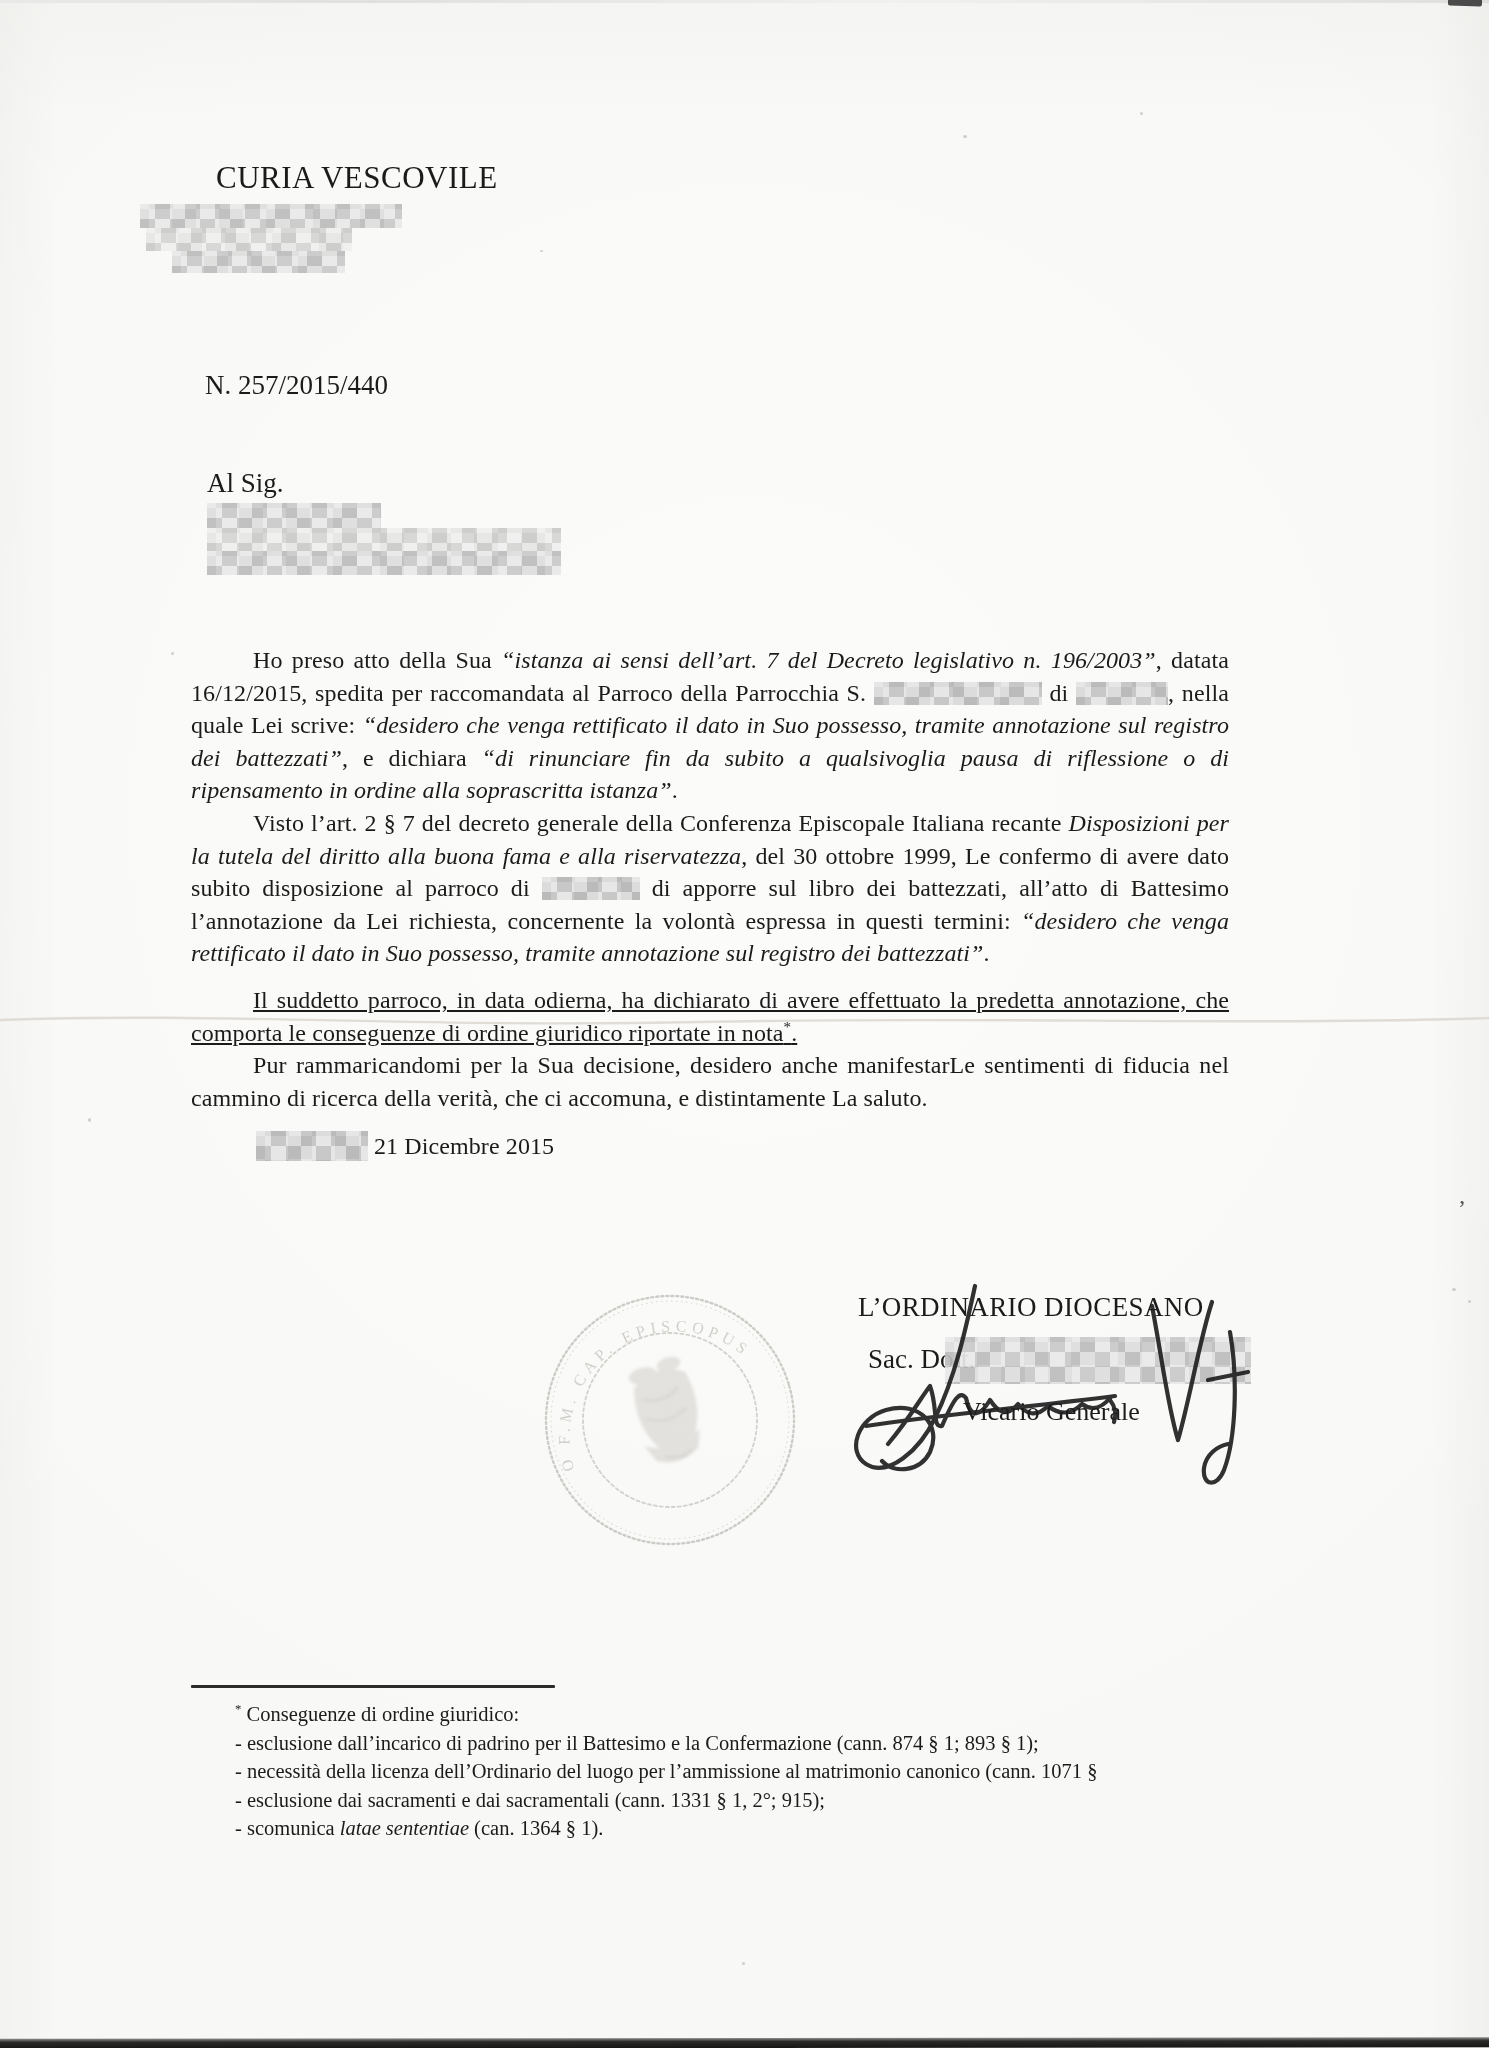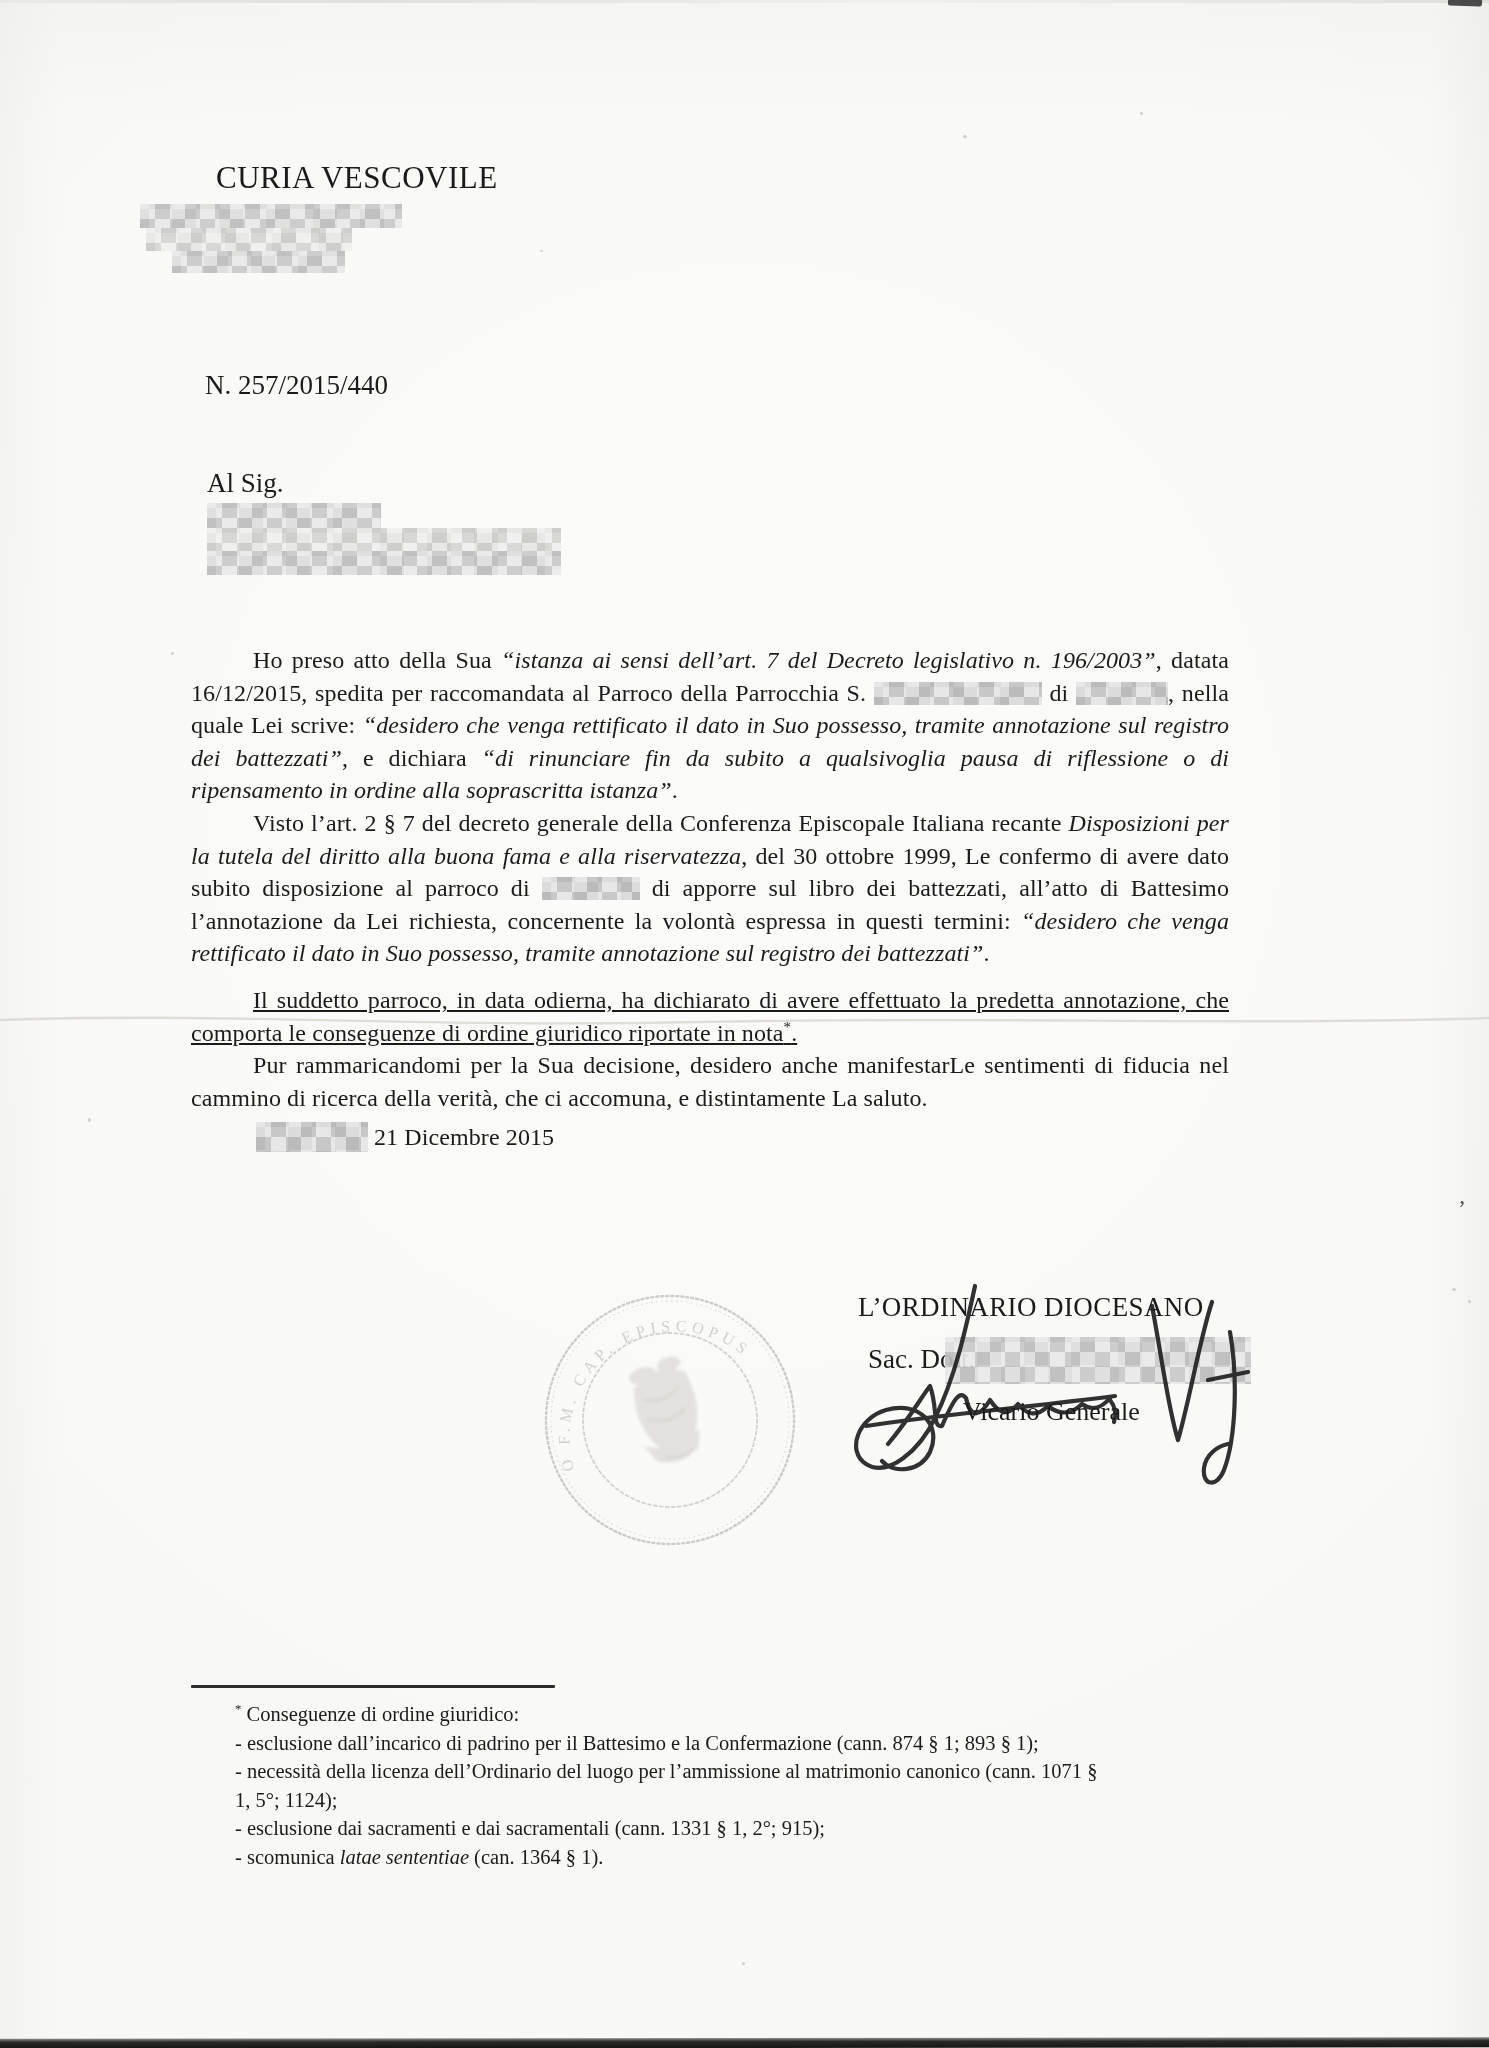--- a/index.html
+++ b/index.html
@@ -34,21 +34,21 @@
   .org-title{left:172px;top:160px;font-size:31px;letter-spacing:.5px;white-space:nowrap;margin-left:44px;}
   .protocol{left:205px;top:370px;font-size:27px;white-space:nowrap;}
   .salutation{left:207px;top:468px;font-size:27px;white-space:nowrap;}
   
   .body-col{left:191px;top:644px;width:1038px;font-size:24px;line-height:32.6px;
     text-align:justify;letter-spacing:.1px;}
   .para{margin:0;text-indent:62px;}
   .para.m1{margin-top:14px;text-decoration:underline;}
   .it{font-style:italic;}
   sup{font-size:62%;vertical-align:super;line-height:0;}
-  .dateline{margin-top:7px;padding-left:65px;text-indent:0;}
+  .dateline{margin-top:16px;padding-left:65px;text-indent:0;}
   .date-block{display:inline-block;width:112px;height:30px;vertical-align:-7px;margin-right:6px;}
   
   .sig-role{left:858px;top:1292px;font-size:27px;letter-spacing:.4px;white-space:nowrap;}
   .sig-name{left:868px;top:1344px;font-size:27px;white-space:nowrap;text-align:right;}
   .sig-name-redact{left:945px;top:1337px;width:306px;height:47px;}
   .sig-title{left:963px;top:1397px;font-size:26px;white-space:nowrap;}
   
   .fn-divider{left:191px;top:1685px;width:364px;height:3px;background:#2c2c2c;border-radius:1px;}
   .footnotes{left:191px;top:1700px;width:1080px;font-size:20.5px;line-height:28.5px;}
   .fn-line{white-space:nowrap;margin-left:44px;}
@@ -147,21 +147,20 @@
 
 <svg class="abs crease" viewBox="0 0 1489 26" preserveAspectRatio="none">
   <path d="M0,12 C220,4 420,20 700,14 C980,8 1250,18 1489,10" fill="none" stroke="#dad7d1" stroke-width="2.4" opacity=".85"></path>
 </svg>
 
 <div class="abs fn-divider"></div>
 <div class="abs footnotes">
   <div class="fn-line"><sup>*</sup> <span>Conseguenze di ordine giuridico:</span></div>
   <div class="fn-line">- esclusione dall’incarico di padrino per il Battesimo e la Confermazione (cann. 874 § 1; 893 § 1);</div>
   <div class="fn-line">- necessità della licenza dell’Ordinario del luogo per l’ammissione al matrimonio canonico (cann. 1071 §</div>
-  <div class="fn-line">1, 5°; 1124);</div>
   <div class="fn-line">- esclusione dai sacramenti e dai sacramentali (cann. 1331 § 1, 2°; 915);</div>
   <div class="fn-line"><span>- scomunica </span><span class="it">latae sententiae</span><span> (can. 1364 § 1).</span></div>
 </div>
 
 <span class="speck" style="left:963px;top:135px;width:4px;height:3px;"></span>
 <span class="speck" style="left:1140px;top:112px;width:3px;height:3px;"></span>
 <span class="speck" style="left:171px;top:652px;width:3px;height:3px;"></span>
 <span class="speck" style="left:88px;top:1118px;width:3px;height:4px;"></span>
 <span class="speck" style="left:1452px;top:1288px;width:4px;height:3px;"></span>
 <span class="speck" style="left:1468px;top:1300px;width:3px;height:3px;"></span>

